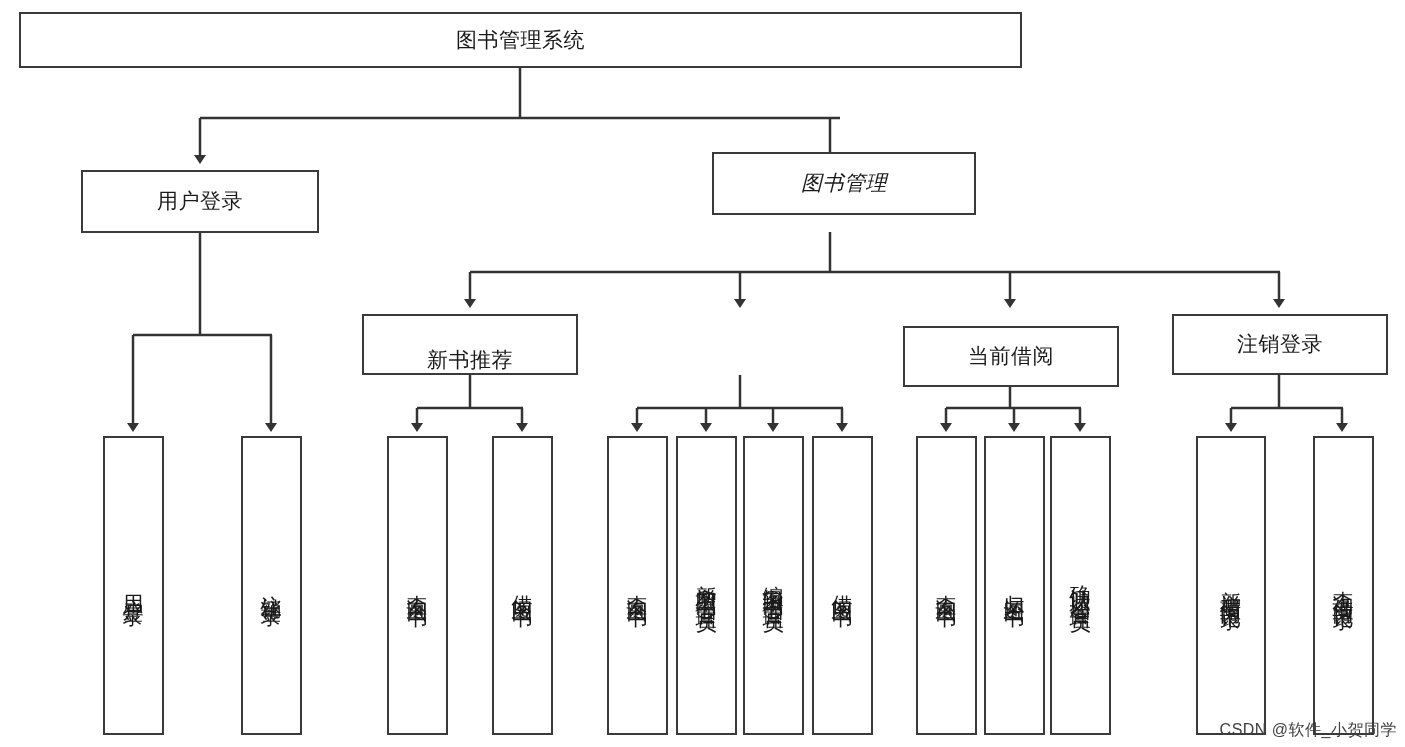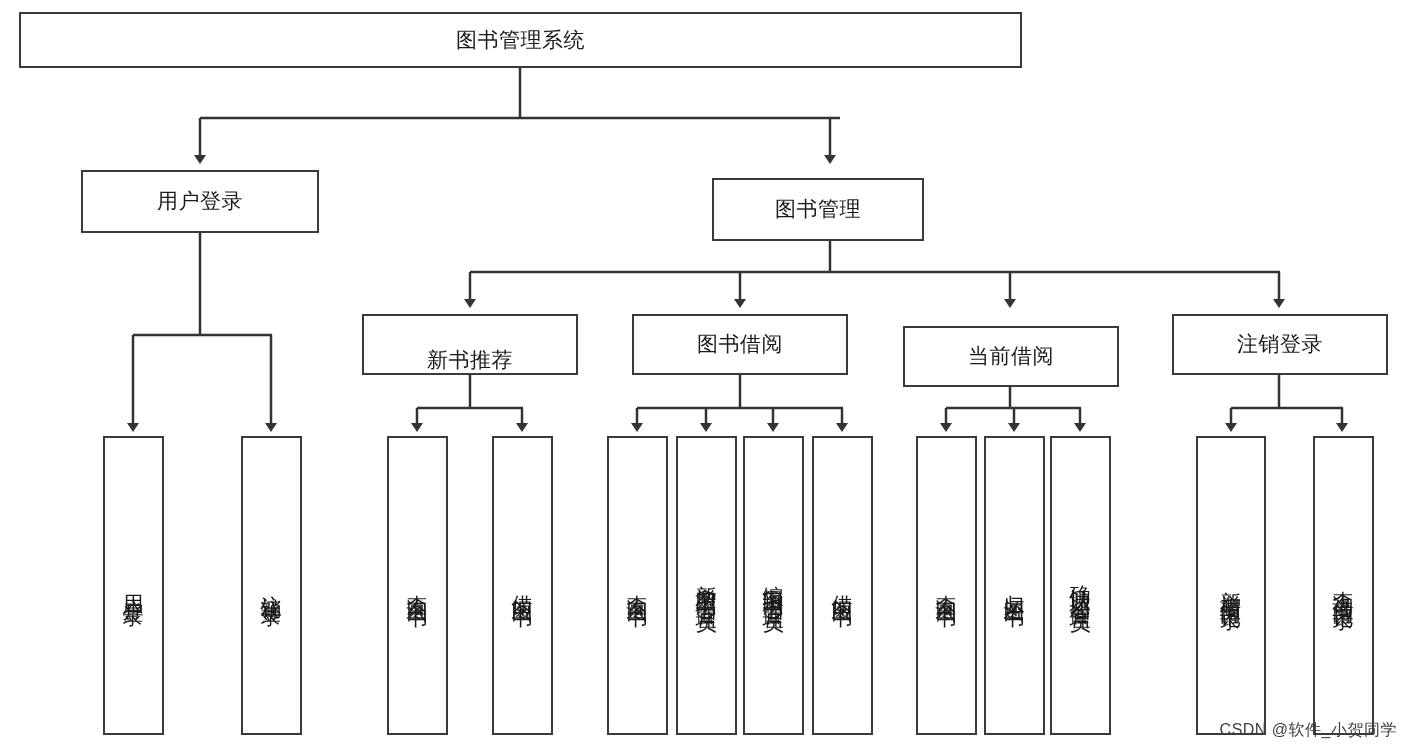--- a/index.html
+++ b/index.html
@@ -124,29 +124,26 @@
     </g>
   </svg>
 
   <div class="node root horiz" style="left:19px; top:12px; width:1003px; height:56px;">
     <span class="label">图书管理系统</span>
   </div>
 
   <div class="node horiz" style="left:81px; top:170px; width:238px; height:63px;">
     <span class="label">用户登录</span>
   </div>
-  <div class="node horiz" style="left:712px; top:178px; width:212px; height:63px;">
+  <div class="node horiz" style="left:712px; top:152px; width:264px; height:63px;font-style:italic;">
     <span class="label">图书管理</span>
   </div>
 
   <div class="node horiz" style="left:362px; top:314px; width:216px; height:61px;align-items:flex-end;">
     <span class="label">新书推荐</span>
-  </div>
-  <div class="node horiz" style="left:632px; top:314px; width:216px; height:61px;">
-    <span class="label">图书借阅</span>
   </div>
   <div class="node horiz" style="left:903px; top:314px; width:216px; height:61px;margin-top:12px;">
     <span class="label">当前借阅</span>
   </div>
   <div class="node horiz" style="left:1172px; top:314px; width:216px; height:61px;">
     <span class="label">注销登录</span>
   </div>
 
   <div class="node vert" style="left:103px; top:436px; width:61px; height:299px;">
     <span class="label">用户登录</span>

